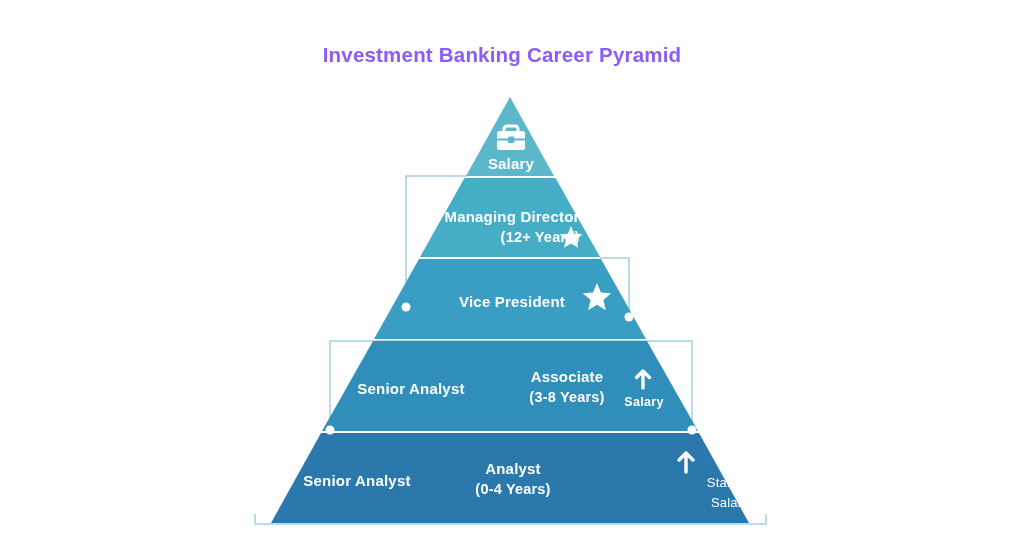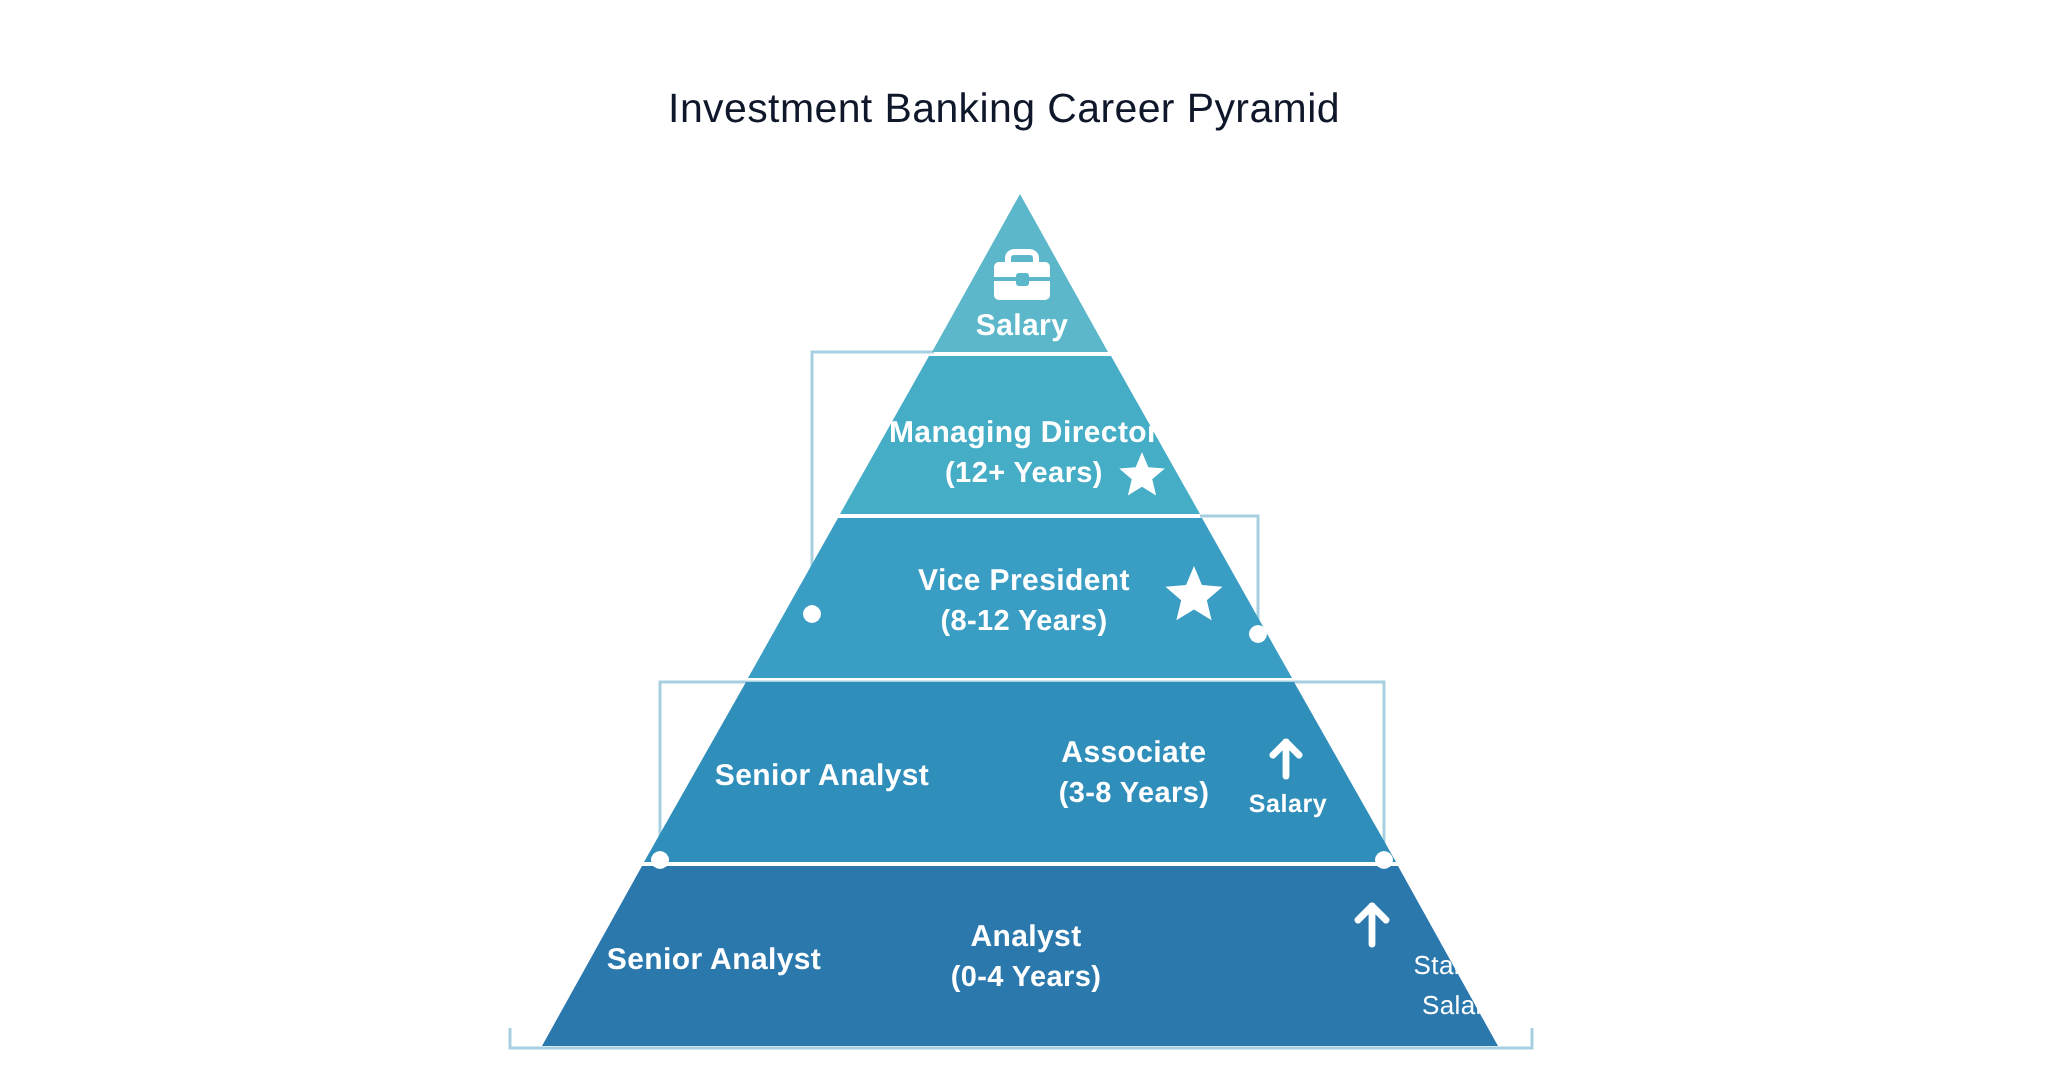--- a/index.html
+++ b/index.html
@@ -11,42 +11,42 @@
     overflow: hidden;
     font-family: "Liberation Sans", sans-serif;
   }
   .diagram-title {
     position: absolute;
     top: 43px;
     left: 502px;
     transform: translateX(-50%);
     margin: 0;
     font-size: 20.5px;
-    font-weight: 400;
+    font-weight: 700;
     letter-spacing: 0.2px;
-    color: #0f172a;
+    color: #8b5cf6;
     white-space: nowrap;
   }
   .pyramid-svg {
     position: absolute;
     top: 0;
     left: 0;
   }
   .label {
     position: absolute;
     transform: translate(-50%, -50%);
     color: #ffffff;
     text-align: center;
     white-space: nowrap;
     line-height: 21px;
     font-size: 15px;
     font-weight: 700;
     letter-spacing: 0.2px;
   }
-  .label .years { font-size: 14.5px; }
+  .label .years { font-size: 14.5px; text-align: right; }
   .label span { display: block; }
   .annot {
     position: absolute;
     transform: translate(-50%, -50%);
     color: #ffffff;
     text-align: center;
     white-space: nowrap;
   }
   .annot-salary { font-size: 12.5px; font-weight: 700; letter-spacing: 0.3px; }
   .annot-starting { font-size: 13px; font-weight: 400; line-height: 20px; letter-spacing: 0.2px; margin-left: 44px; }
@@ -101,21 +101,20 @@
     <span>Salary</span>
   </div>
 
   <div class="label" style="left:512px; top:227px;">
     <span>Managing Director</span>
     <span class="years">(12+ Years)</span>
   </div>
 
   <div class="label" style="left:512px; top:301px;">
     <span>Vice President</span>
-    <span class="years">(8-12 Years)</span>
   </div>
 
   <div class="label" style="left:411px; top:388px;">
     <span>Senior Analyst</span>
   </div>
   <div class="label" style="left:567px; top:387px;">
     <span>Associate</span>
     <span class="years">(3-8 Years)</span>
   </div>
   <div class="annot annot-salary" style="left:644px; top:402px;">

